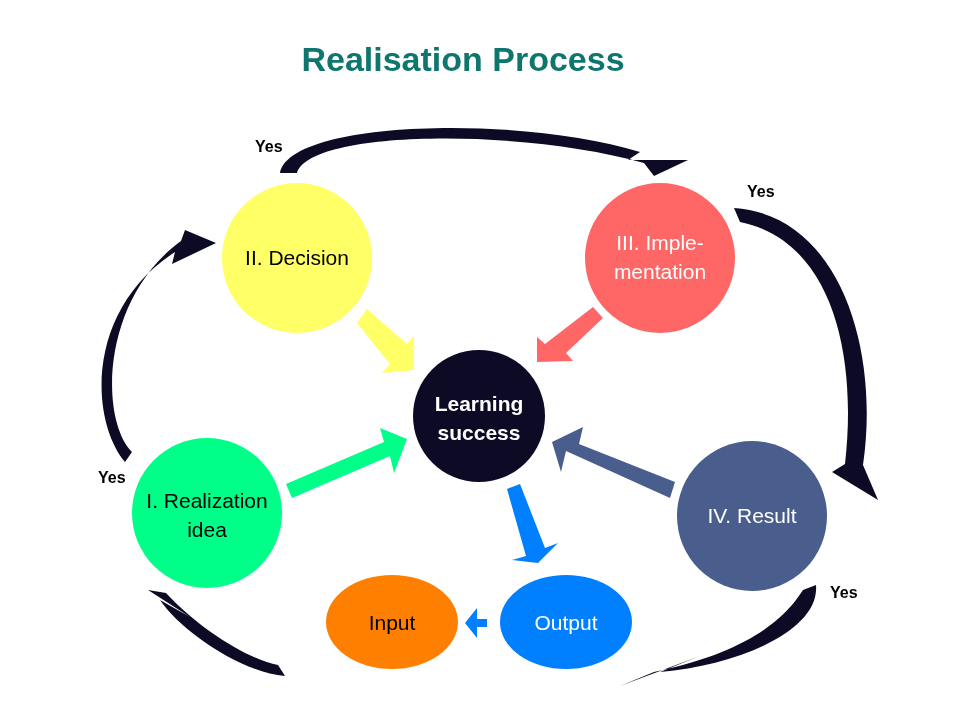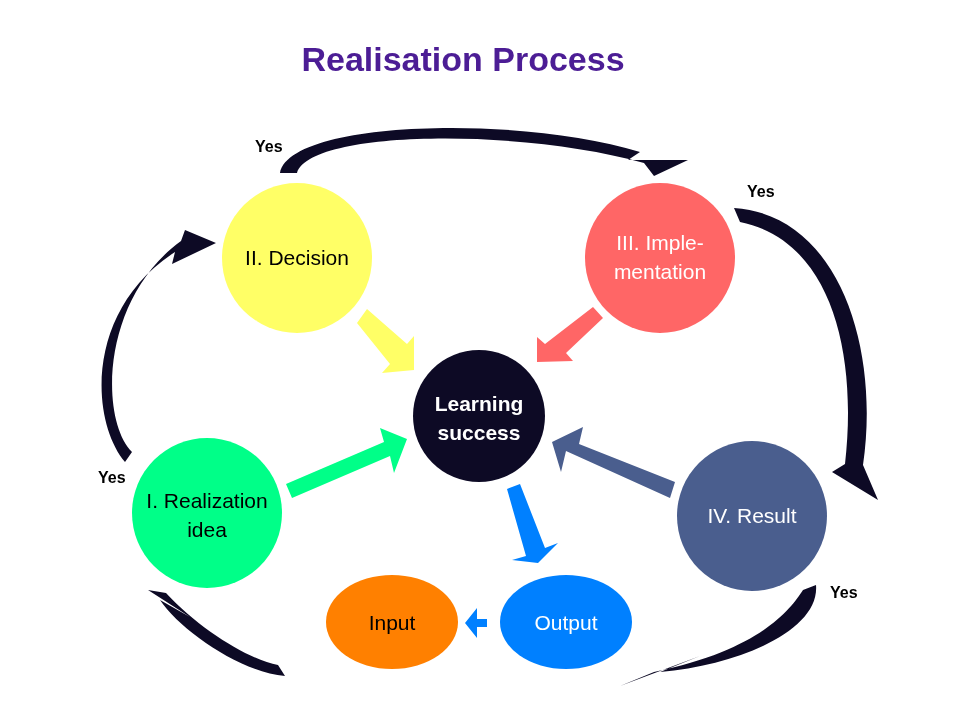--- a/index.html
+++ b/index.html
@@ -1,18 +1,18 @@
 <!DOCTYPE html>
 <html><head>
 <meta charset="utf-8">
 <style>
   html, body { margin: 0; padding: 0; background: #ffffff; }
   body { width: 960px; height: 720px; position: relative; overflow: hidden; font-family: "Liberation Sans", sans-serif; }
   #diagram { position: absolute; left: 0; top: 0; }
-  .title { position: absolute; left: 0; width: 926px; top: 40px; text-align: center; font-size: 34px; font-weight: bold; color: #4c1d95; font-family: "Liberation Sans", sans-serif; }
+  .title { position: absolute; left: 0; width: 926px; top: 40px; text-align: center; font-size: 34px; font-weight: bold; color: #0f766e; font-family: "Liberation Sans", sans-serif; }
   .node-label { font-family: "Liberation Sans", sans-serif; font-size: 21px; }
   .center-label { font-family: "Liberation Sans", sans-serif; font-size: 21px; font-weight: bold; }
   .yes-label { font-family: "Liberation Sans", sans-serif; font-size: 16px; font-weight: bold; fill: #000; }
 </style>
 </head>
 <body>
 
 <div class="title">Realisation Process</div>
 
 <svg id="diagram" width="960" height="720" viewBox="0 0 960 720">

